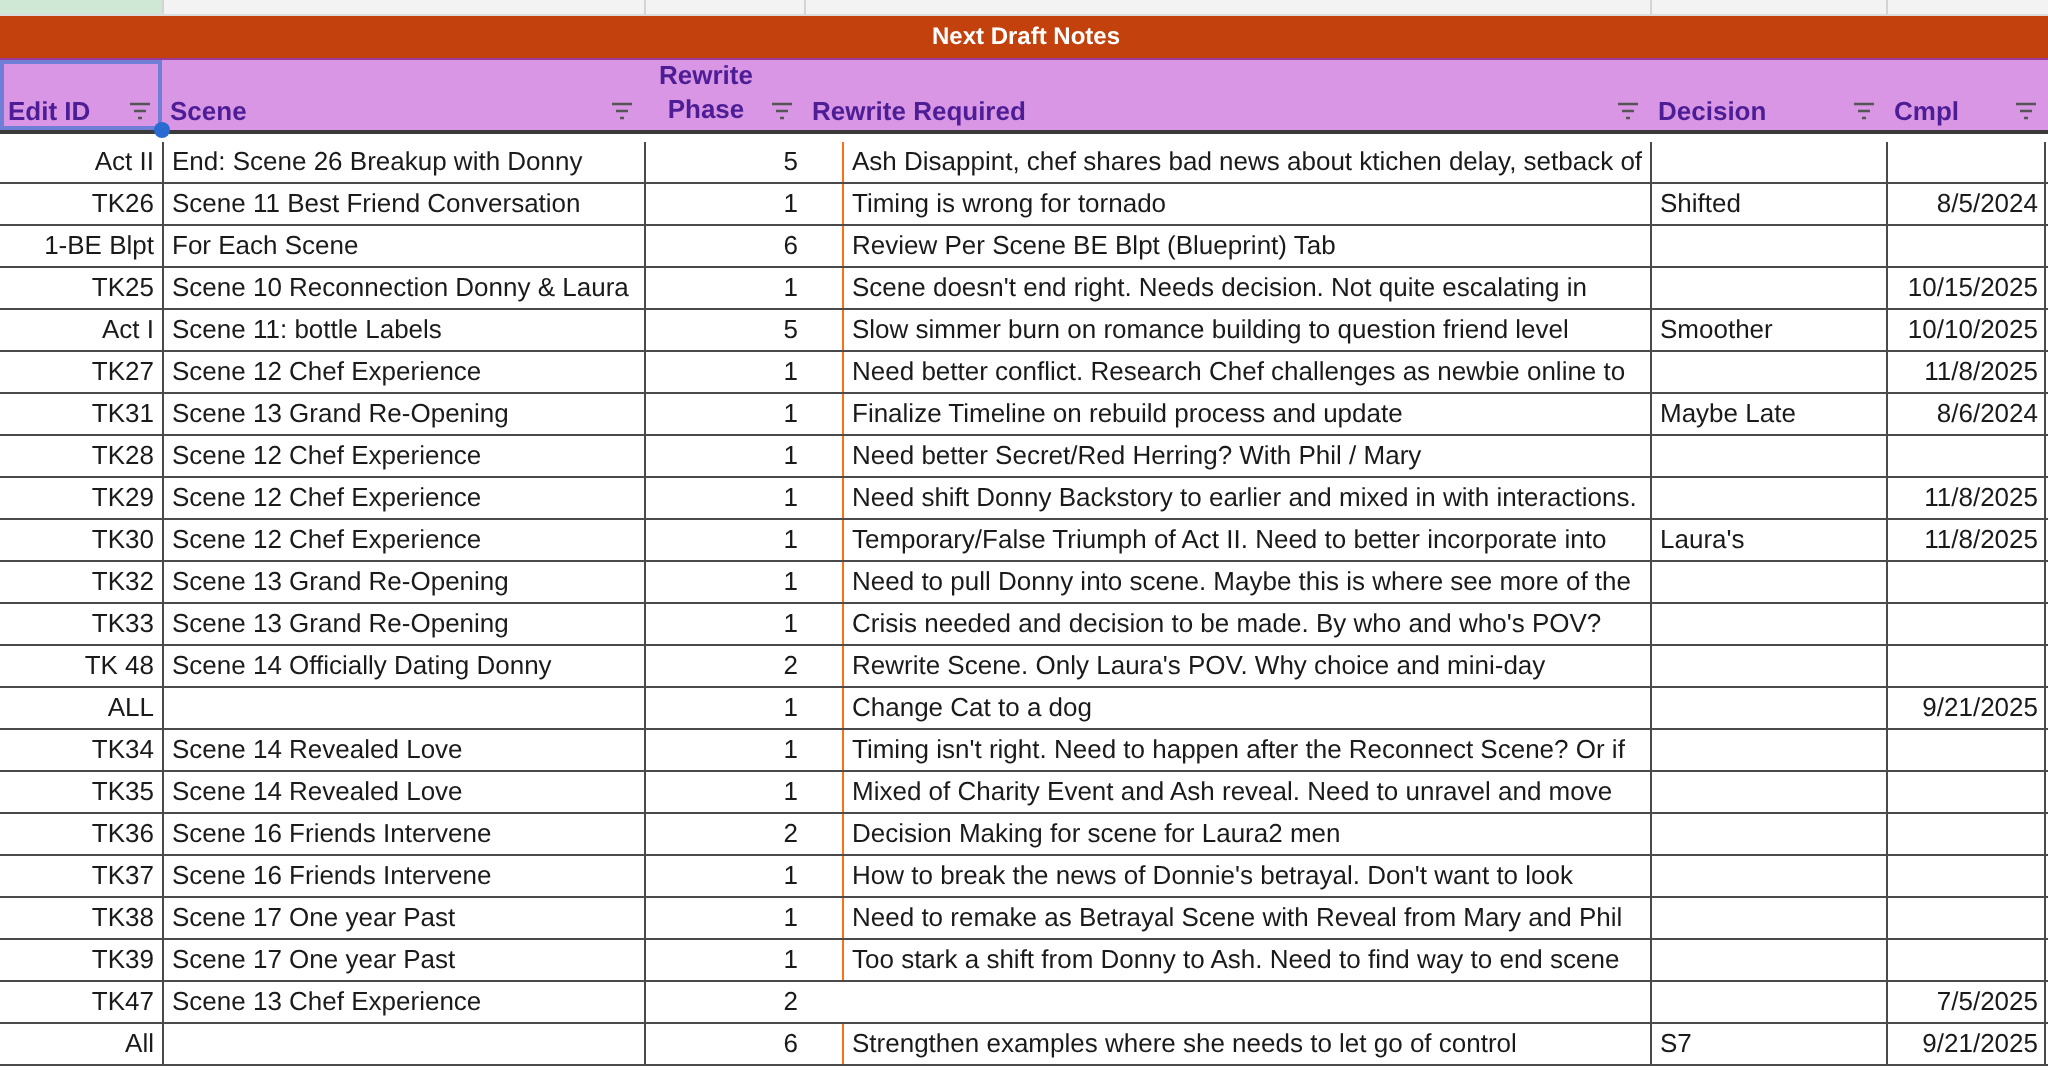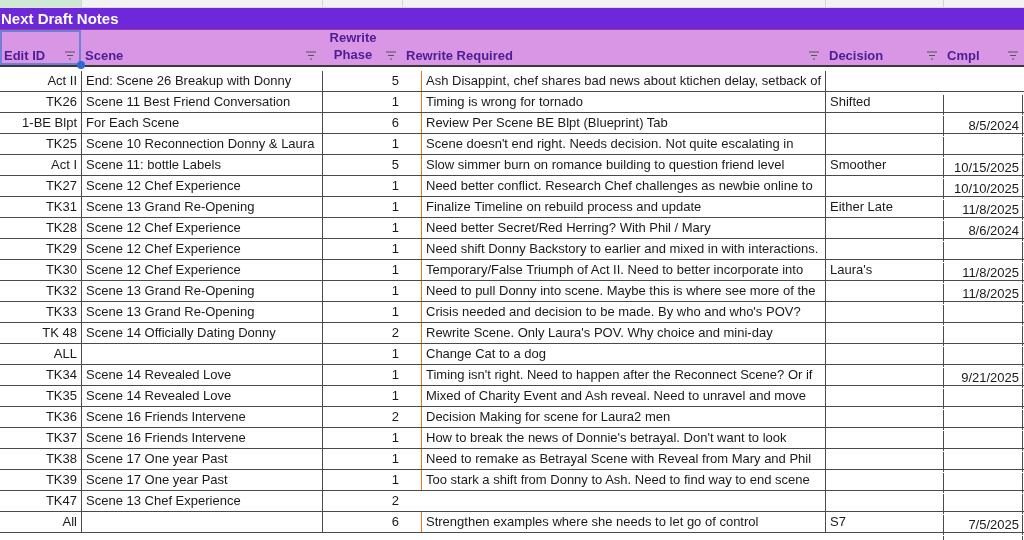--- a/index.html
+++ b/index.html
@@ -2,22 +2,22 @@
 <html><head>
 <meta charset="utf-8">
 <style>
   html, body { margin: 0; padding: 0; background: #ffffff; }
   body { width: 1024px; height: 540px; overflow: hidden; position: relative;
          font-family: "Liberation Sans", "DejaVu Sans", sans-serif; color: #1a1a1a; }
   .topstrip { position: absolute; left: 0; top: 0; width: 1024px; height: 7px; background: #f3f3f3;
               border-bottom: 1px solid #dcdcdc; }
   .topstrip .selcol { position: absolute; left: 0; top: 0; width: 81px; height: 7px; background: #cfe8d5; }
   .topstrip .gl { position: absolute; top: 0; width: 1px; height: 7px; background: #d4d4d4; }
-  .titlebar { position: absolute; left: 0; top: 8px; width: 1024px; height: 21px; background: #6d28d9;
-              color: #ffffff; font-weight: bold; font-size: 15px; line-height: 21px; 
+  .titlebar { position: absolute; left: 0; top: 8px; width: 1024px; height: 21px; background: #c2410c;
+              color: #ffffff; font-weight: bold; font-size: 12px; line-height: 21px; text-align: center;
               border-bottom: 1px solid #9a3a9a; }
   .titlebar span { position: relative; left: 1px; }
   .header { position: absolute; left: 0; top: 30px; width: 1024px; height: 35px; background: #d896e4;
             border-bottom: 2px solid #3a3a3a; }
   .hcell { position: absolute; top: 0; height: 35px; box-sizing: border-box; font-weight: bold; font-size: 13px;
            color: #4c1d95; }
   .hcell .lbl { position: absolute; left: 4px; bottom: 2px; }
   .hcell .lbl2 { position: absolute; bottom: 2px; text-align: center; line-height: 17px; }
   .hcell .filt { position: absolute; right: 5px; bottom: 5px; width: 12px; height: 9px; }
   .hcell.sel { outline: 2px solid #6f7fd8; outline-offset: -2px; }
@@ -25,21 +25,21 @@
                background: #2a6bd1; z-index: 5; }
   .rows { position: absolute; left: 0; top: 71px; width: 1024px; }
   .row { position: relative; height: 21px; border-bottom: 1px solid #4a4a4a; box-sizing: border-box; }
   .cell { position: absolute; top: 0; height: 20px; line-height: 20px; font-size: 13px; white-space: nowrap;
           overflow: hidden; box-sizing: border-box; padding: 0 4px; }
   .c-id { left: 0; width: 81px; text-align: right; }
   .c-scene { left: 81px; width: 241px; border-left: 1px solid #4a4a4a; }
   .c-phase { left: 322px; width: 80px; border-left: 1px solid #4a4a4a; text-align: right; padding-right: 3px; }
   .c-rw { left: 421px; width: 423px; border-left: 1px solid #f97316; }
   .c-dec { left: 825px; width: 118px; border-left: 1px solid #4a4a4a; }
-  .c-cmpl { left: 943px; width: 80px; border-left: 1px solid #4a4a4a; border-right: 1px solid #4a4a4a; text-align: right; padding-right: 3px; margin-top: 24px; }
+  .c-cmpl { left: 943px; width: 80px; border-left: 1px solid #4a4a4a; border-right: 1px solid #4a4a4a; text-align: right; padding-right: 3px; }
 </style>
 </head>
 <body>
 
 <div class="topstrip">
   <div class="selcol"></div>
   <div class="gl" style="left:81px"></div>
   <div class="gl" style="left:322px"></div>
   <div class="gl" style="left:402px"></div>
   <div class="gl" style="left:825px"></div>
@@ -140,21 +140,21 @@
       <div class="cell c-phase">1</div>
       <div class="cell c-rw">Need better conflict.  Research Chef challenges as newbie online to</div>
       <div class="cell c-dec"></div>
       <div class="cell c-cmpl">11/8/2025</div>
     </div>
   <div class="row">
       <div class="cell c-id">TK31</div>
       <div class="cell c-scene">Scene 13 Grand Re-Opening</div>
       <div class="cell c-phase">1</div>
       <div class="cell c-rw">Finalize Timeline on rebuild process and update</div>
-      <div class="cell c-dec">Either Late</div>
+      <div class="cell c-dec">Maybe Late</div>
       <div class="cell c-cmpl">8/6/2024</div>
     </div>
   <div class="row">
       <div class="cell c-id">TK28</div>
       <div class="cell c-scene">Scene 12 Chef Experience</div>
       <div class="cell c-phase">1</div>
       <div class="cell c-rw">Need better Secret/Red Herring? With Phil / Mary</div>
       <div class="cell c-dec"></div>
       <div class="cell c-cmpl"></div>
     </div>

